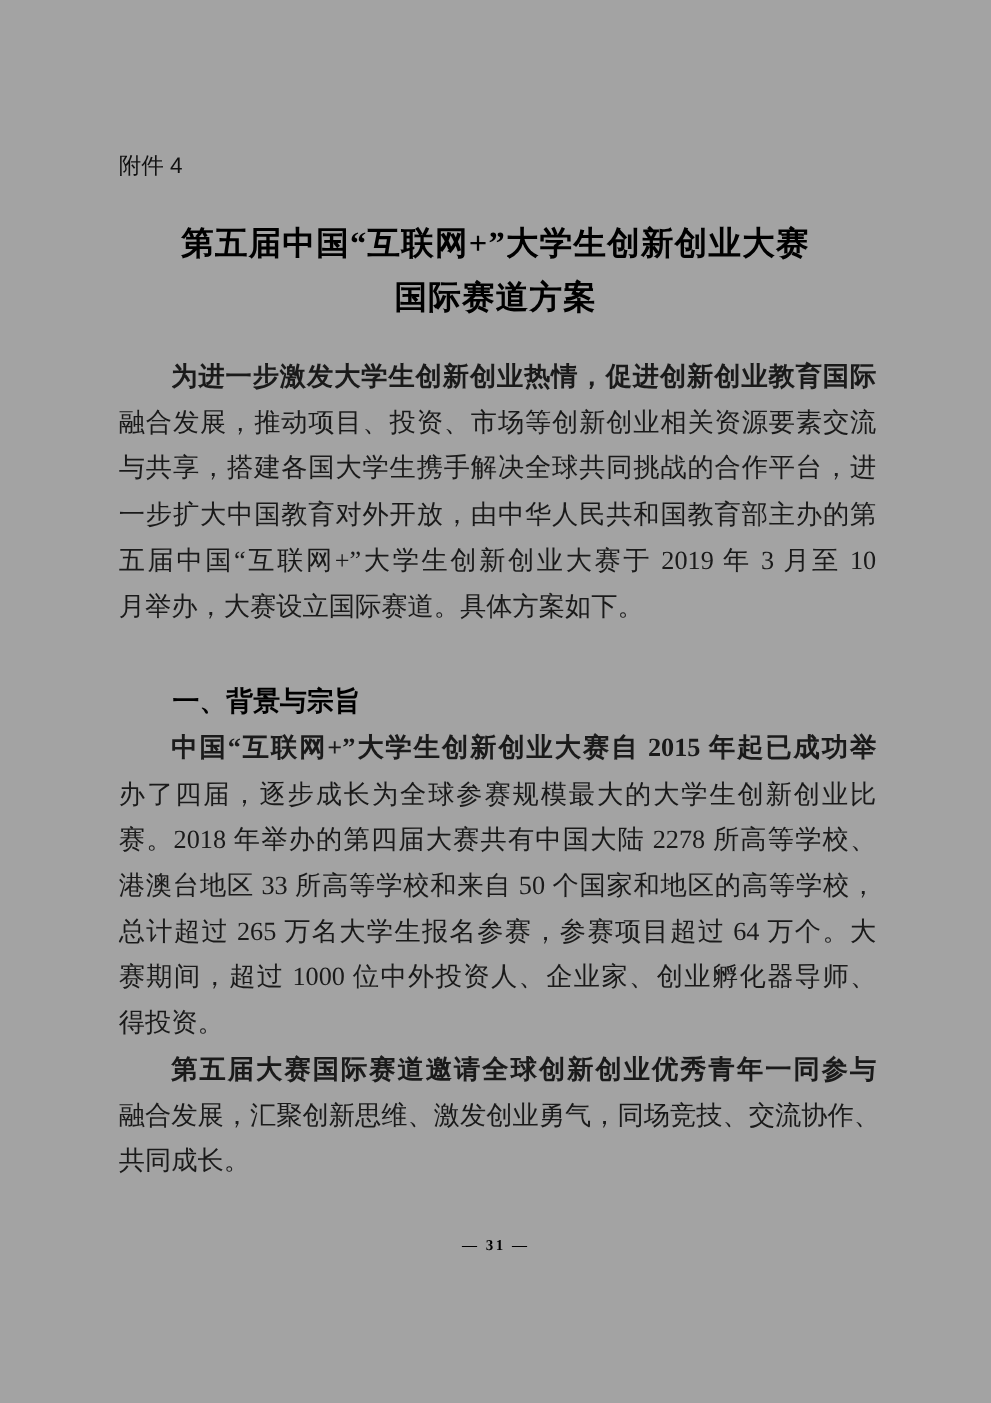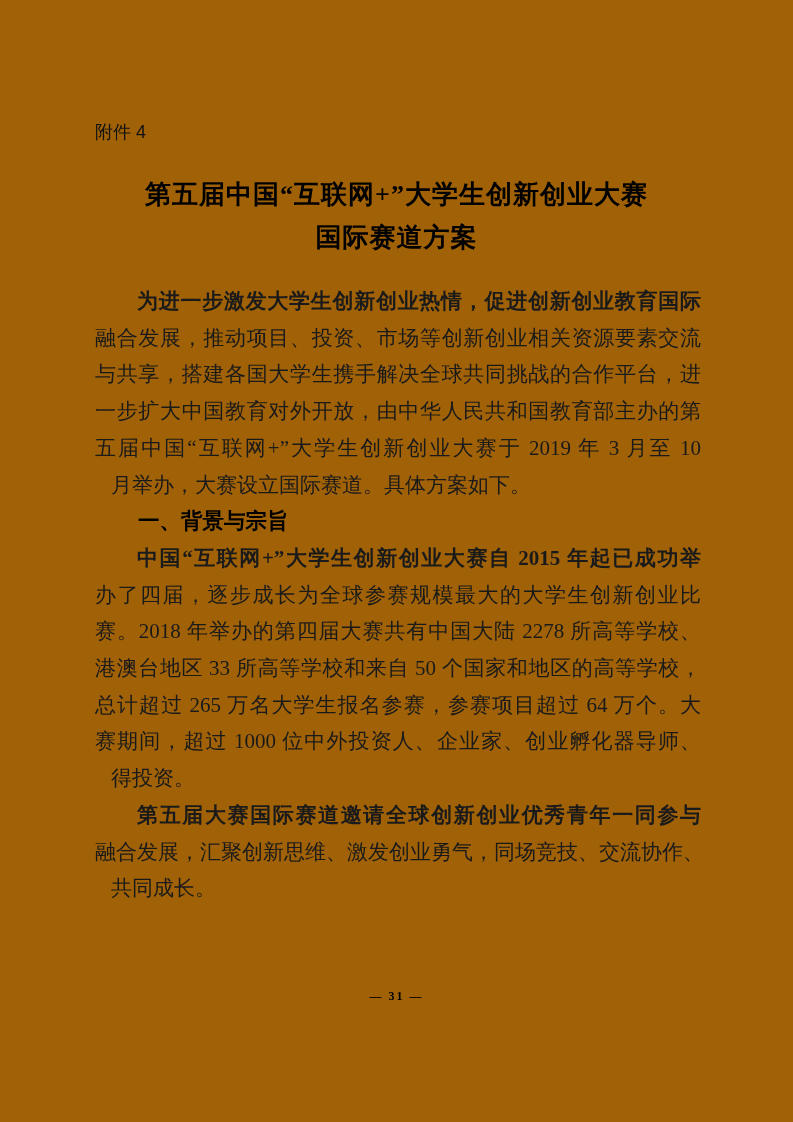--- a/index.html
+++ b/index.html
@@ -4,21 +4,21 @@
 <style>
   html, body {
     margin: 0;
     padding: 0;
     background: #ffffff;
   }
   .page {
     position: relative;
     width: 793px;
     height: 1122px;
-    background: #a16207;
+    background: #a3a3a3;
     color: #000000;
     font-family: "Liberation Serif", serif;
     overflow: hidden;
   }
   .attachment-label {
     position: absolute;
     left: 95px;
     top: 120px;
     font-family: "Liberation Sans", sans-serif;
     font-size: 18px;
@@ -52,31 +52,31 @@
     text-align: justify;
     text-align-last: justify;
     text-justify: inter-character;
     white-space: nowrap;
     overflow: hidden;
   }
   .text-line.first-line { text-indent: 2em; font-weight: bold; }
   .text-line.last-line {
     text-align-last: left;
     text-align: right;
-    margin-left: 16px;
   }
   .section-heading {
     font-family: "Liberation Sans", sans-serif;
     font-weight: bold;
     font-size: 21.5px;
     text-indent: 2em;
     text-align: left;
     text-align-last: left;
     white-space: nowrap;
     color: #000000;
+    margin-top: 40px;
   }
   .page-footer {
     position: absolute;
     left: 0;
     right: 0;
     top: 984px;
     text-align: center;
     font-size: 12px;
     line-height: 24px;
     font-weight: bold;

